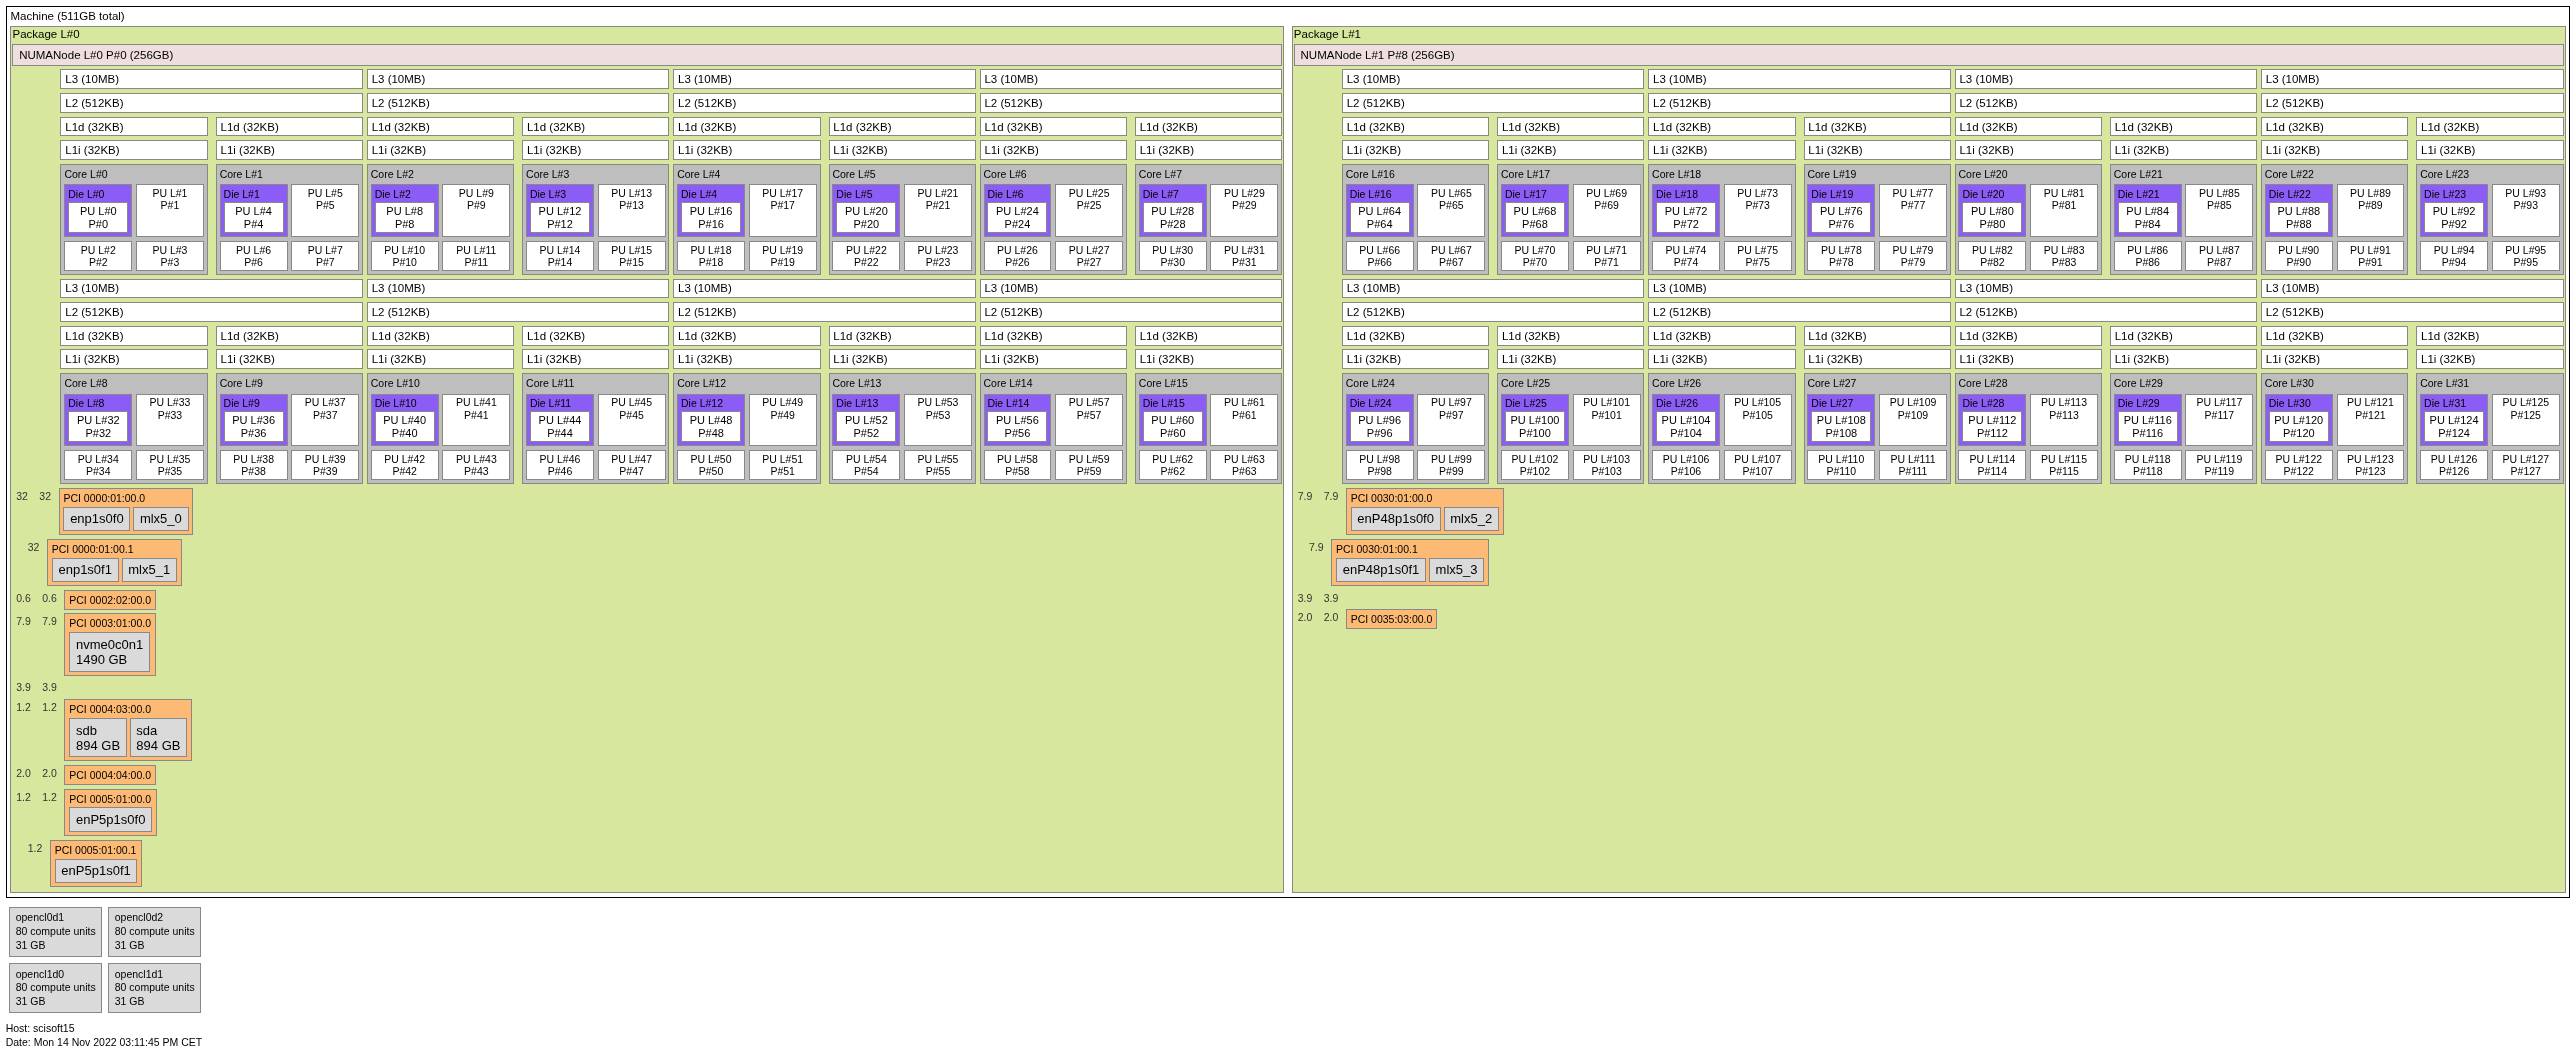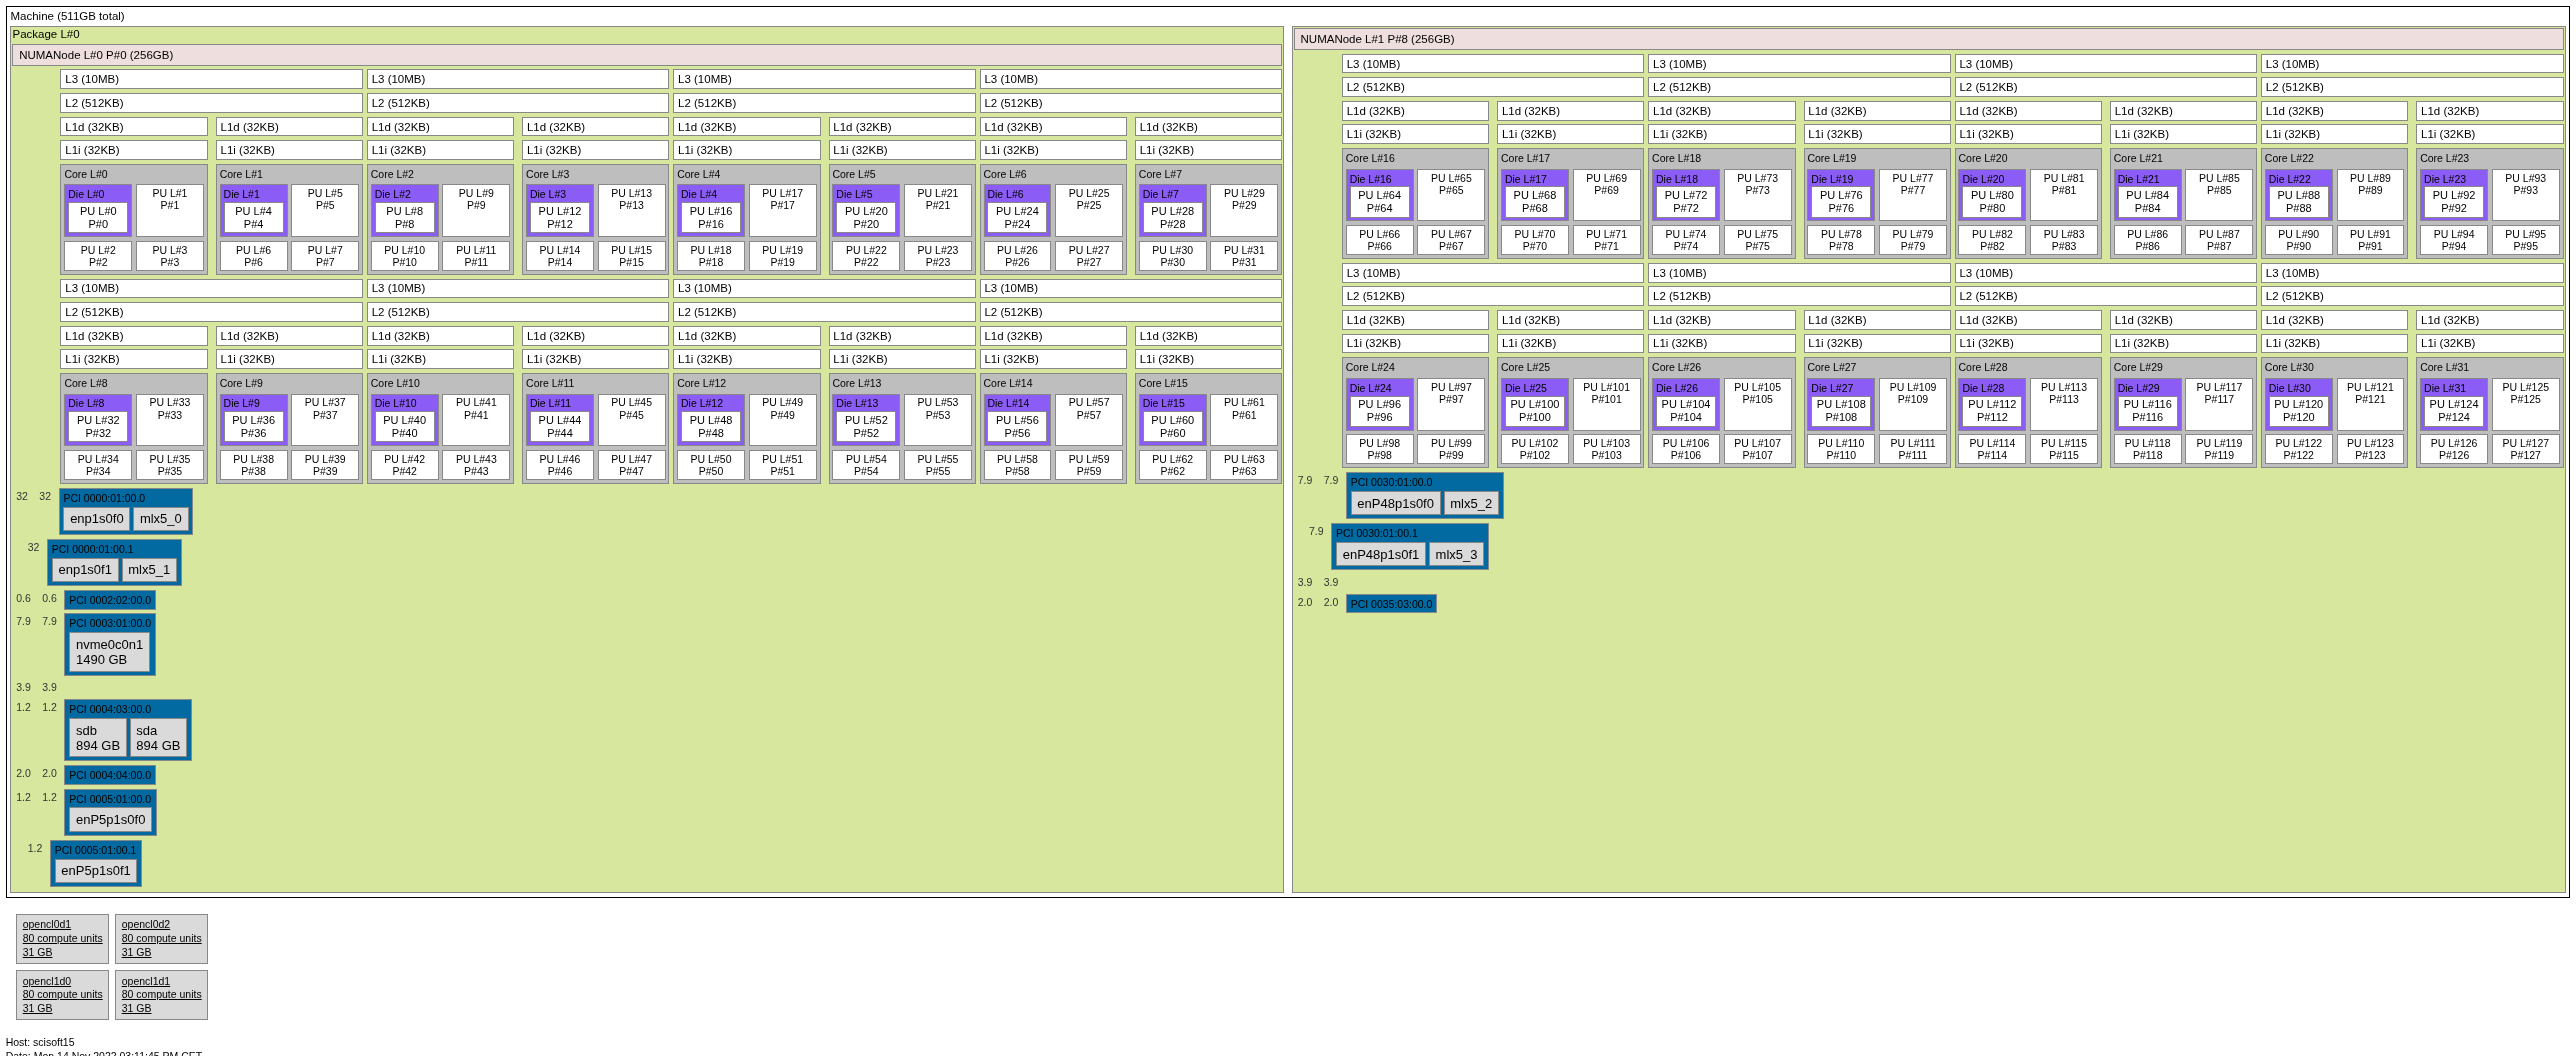--- a/index.html
+++ b/index.html
@@ -120,21 +120,21 @@
     align-items: flex-start;
     gap: 3.8px;
     margin-bottom: 3.8px;
     font-size: 10.5px;
   }
   .bw {
     padding: 1.9px 3.8px;
     color: #333;
   }
   .pci-slot {
-    background: #0369a1;
+    background: #fdba74;
     border: 1px solid #888;
     padding: 2.9px 3.8px;
   }
   .pci-dev {
     background: #dadada;
     border: 1px solid #888;
     padding: 3.8px 5.7px;
     margin-top: 2.9px;
     font-size: 13px;
     display: inline-block;
@@ -142,23 +142,22 @@
   .pci-dev + .pci-dev {
     margin-left: 2.9px;
   }
   .pci-label {
     font-size: 10.5px;
     white-space: nowrap;
   }
   .bottom-row {
     display:flex;
     gap:5.7px;
-    margin:16px;
+    margin:9px;
     flex-wrap:wrap;
-    text-decoration:underline;
   }
   .osdev-block {
     background: #dadada;
     border: 1px solid #888;
     padding: 3.8px 5.7px;
     font-size: 10.5px;
     line-height: 1.3;
   }
   .footer {
     margin: 5.7px;
@@ -560,20 +559,21 @@
             <div class="pci-slot"><div class="pci-label">PCI 0005:01:00.0</div><div class="pci-dev">enP5p1s0f0</div></div>
           </div>
           <div class="io-row">
             <span class="bw"></span>
             <span class="bw">1.2</span>
             <div class="pci-slot"><div class="pci-label">PCI 0005:01:00.1</div><div class="pci-dev">enP5p1s0f1</div></div>
           </div>
         </div>
       </div>
       <div class="package">
+        <div class="package-label">Package L#1</div>
         <div class="numanode">NUMANode L#1 P#8 (256GB)</div>
         <div class="l3row">
           <div class="l3block">
             <div class="cache">L3 (10MB)</div>
             <div class="cache">L2 (512KB)</div>
             <div class="l1row">
               <div class="l1col">
                 <div class="cache">L1d (32KB)</div>
                 <div class="cache">L1i (32KB)</div>
                 <div class="core">

